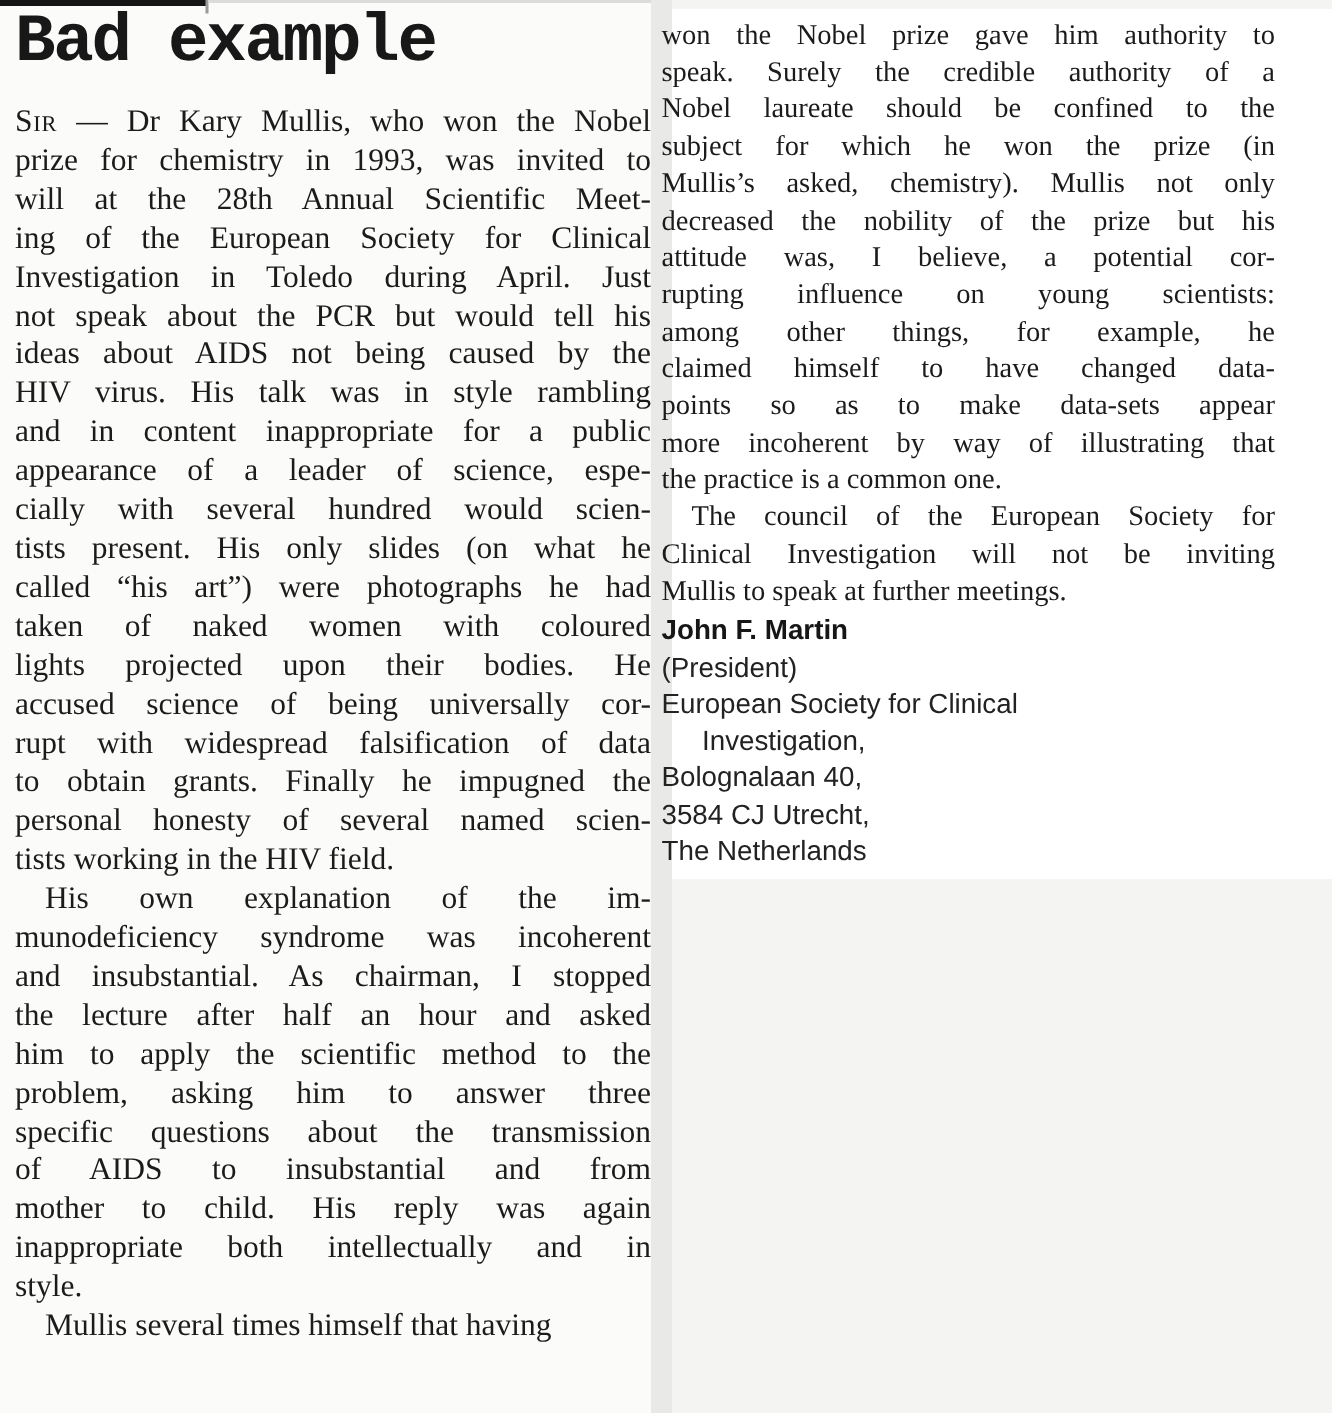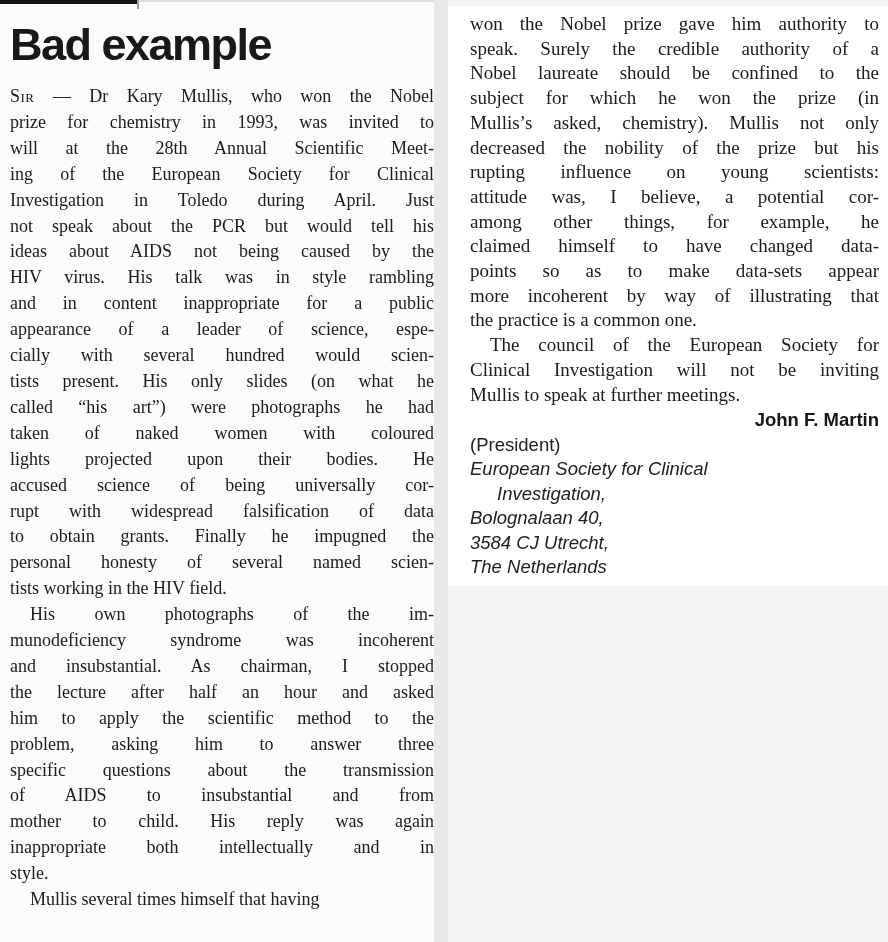--- a/index.html
+++ b/index.html
@@ -18,54 +18,54 @@
   .top-mark   { position: absolute; left: 0; top: 0; width: 138px; height: 4px; background: #141414; }
   .top-notch  { position: absolute; left: 137px; top: 0; width: 2px; height: 9px; background: #9a9a9a; }
   .top-hairline { position: absolute; left: 139px; top: 0; width: 296px; height: 2px; background: #dcdcdc; }
   
   .gutter      { position: absolute; left: 434px; top: 0; width: 14px; height: 100%; background: #e9e9e8; }
   .right-bg    { position: absolute; left: 448px; top: 0; width: 440px; height: 100%; background: #f4f4f3; }
   .right-panel { position: absolute; left: 448px; top: 6px; width: 440px; height: 580px; background: #ffffff; }
 
   .col { position: absolute; }
   .col-left  { left: 10px; top: 6px;  width: 424px; }
-  .col-right { left: 470px; top: 12px; width: 409px; }
+  .col-right { left: 441px; top: 12px; width: 409px; }
 
   .title {
-    margin: 16px 0 17px 0;
-    font-family: Liberation Sans, sans-serif;
+    margin: 0 0 17px 0;
+    font-family: Liberation Mono, monospace;
     font-weight: bold;
     font-size: 45px;
     line-height: 1.0;
     letter-spacing: -1.5px;
     color: #181818;
   }
 
   .para { margin: 0; }
   .line {
-    font-size: 18px;
+    font-size: 21px;
     line-height: 25.9px;
     text-align: justify;
     text-align-last: justify;
   }
   .col-right .line { font-size: 19px; line-height: 24.7px; }
   .line.last   { text-align-last: left; }
   .line.indent { text-indent: 20px; }
   .sc { font-variant: small-caps; letter-spacing: 0.5px; }
 
   .signature {
     margin-top: 1px;
     font-family: "Liberation Sans", sans-serif;
     font-size: 18.5px;
     line-height: 24.5px;
     color: #222222;
   }
-  .sig-name { font-weight: bold; color: #161616; text-align: right; }
+  .sig-name { font-weight: bold; color: #161616; }
   .sig-role { font-weight: normal; }
-  .addr-line { font-style: italic; }
+  .addr-line { }
   .addr-line.indent { padding-left: 27px; }
 </style>
 </head>
 <body>
 
 <div class="scan">
   <div class="top-mark"></div>
   <div class="top-notch"></div>
   <div class="top-hairline"></div>
   <div class="gutter"></div>
@@ -91,21 +91,21 @@
           <div class="line">called “his art”) were photographs he had</div>
           <div class="line">taken of naked women with coloured</div>
           <div class="line">lights projected upon their bodies. He</div>
           <div class="line">accused science of being universally cor-</div>
           <div class="line">rupt with widespread falsification of data</div>
           <div class="line">to obtain grants. Finally he impugned the</div>
           <div class="line">personal honesty of several named scien-</div>
           <div class="line last">tists working in the HIV field.</div>
         </div>
         <div class="para">
-          <div class="line indent">His own photographs of the im-</div>
+          <div class="line indent">His own explanation of the im-</div>
           <div class="line">munodeficiency syndrome was incoherent</div>
           <div class="line">and insubstantial. As chairman, I stopped</div>
           <div class="line">the lecture after half an hour and asked</div>
           <div class="line">him to apply the scientific method to the</div>
           <div class="line">problem, asking him to answer three</div>
           <div class="line">specific questions about the transmission</div>
           <div class="line">of AIDS to insubstantial and from</div>
           <div class="line">mother to child. His reply was again</div>
           <div class="line">inappropriate both intellectually and in</div>
           <div class="line last">style.</div>
@@ -118,22 +118,22 @@
 
   <div class="col col-right">
     <div class="body">
         <div class="para">
           <div class="line">won the Nobel prize gave him authority to</div>
           <div class="line">speak. Surely the credible authority of a</div>
           <div class="line">Nobel laureate should be confined to the</div>
           <div class="line">subject for which he won the prize (in</div>
           <div class="line">Mullis’s asked, chemistry). Mullis not only</div>
           <div class="line">decreased the nobility of the prize but his</div>
+          <div class="line">attitude was, I believe, a potential cor-</div>
           <div class="line">rupting influence on young scientists:</div>
-          <div class="line">attitude was, I believe, a potential cor-</div>
           <div class="line">among other things, for example, he</div>
           <div class="line">claimed himself to have changed data-</div>
           <div class="line">points so as to make data-sets appear</div>
           <div class="line">more incoherent by way of illustrating that</div>
           <div class="line last">the practice is a common one.</div>
         </div>
         <div class="para">
           <div class="line indent">The council of the European Society for</div>
           <div class="line">Clinical Investigation will not be inviting</div>
           <div class="line last">Mullis to speak at further meetings.</div>

